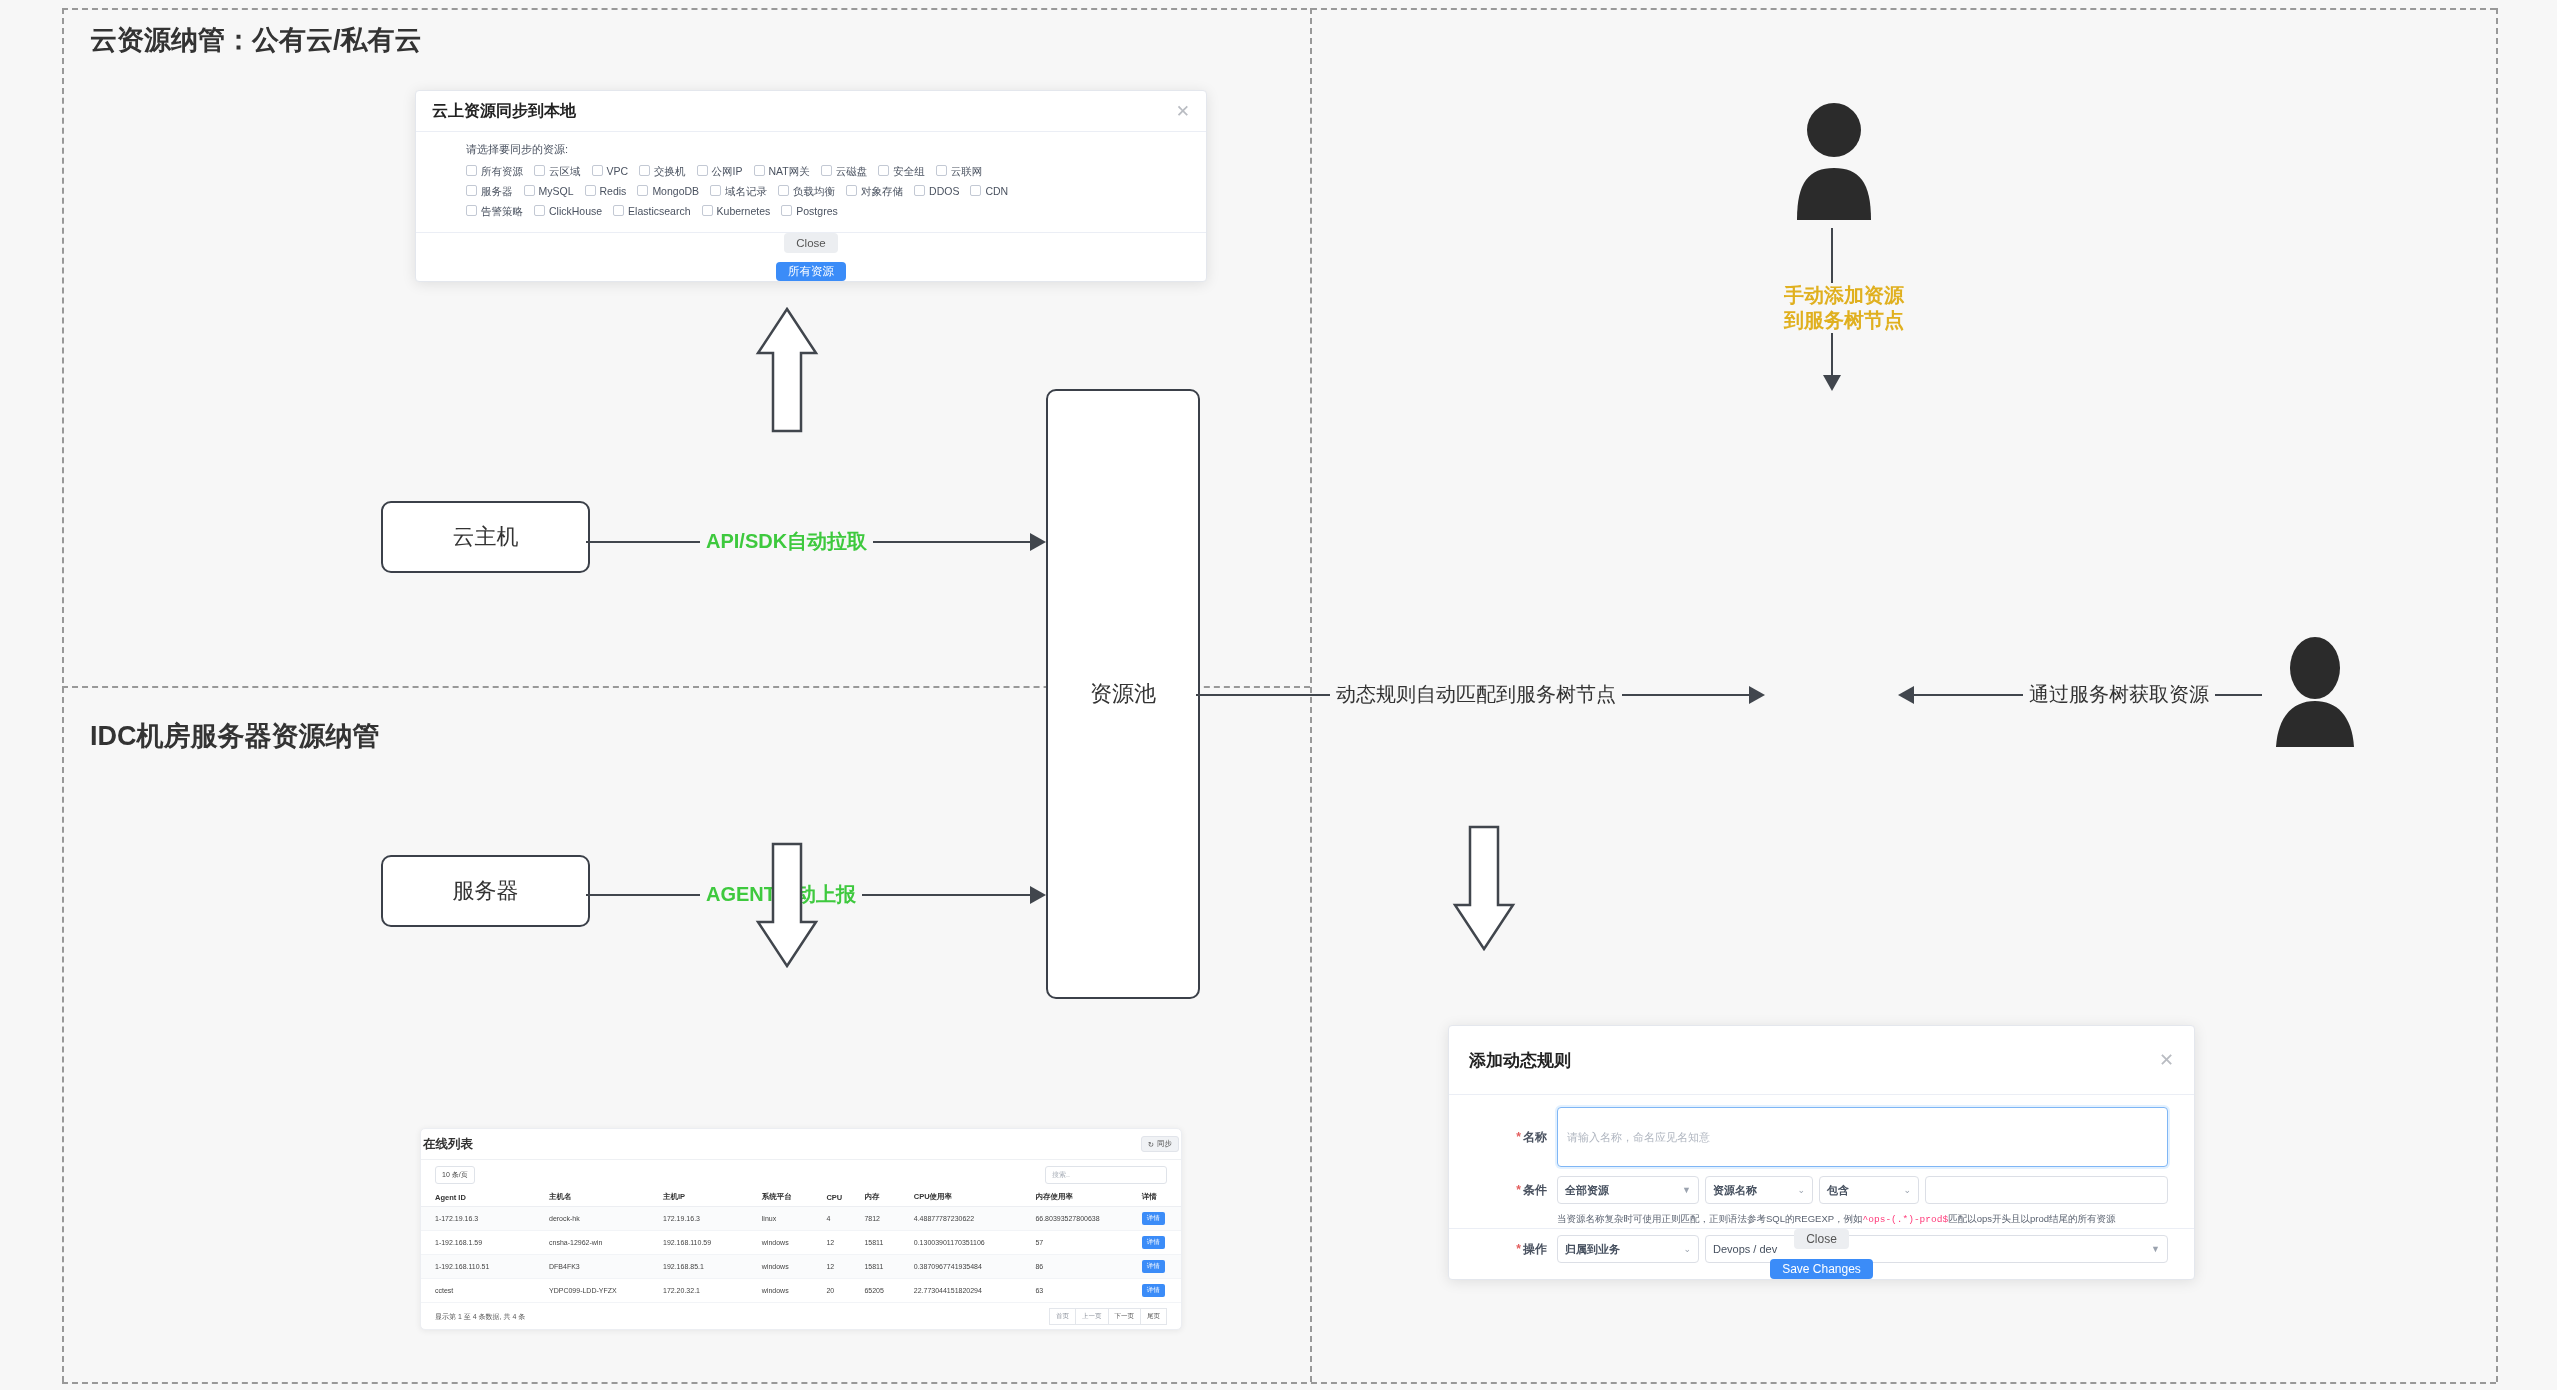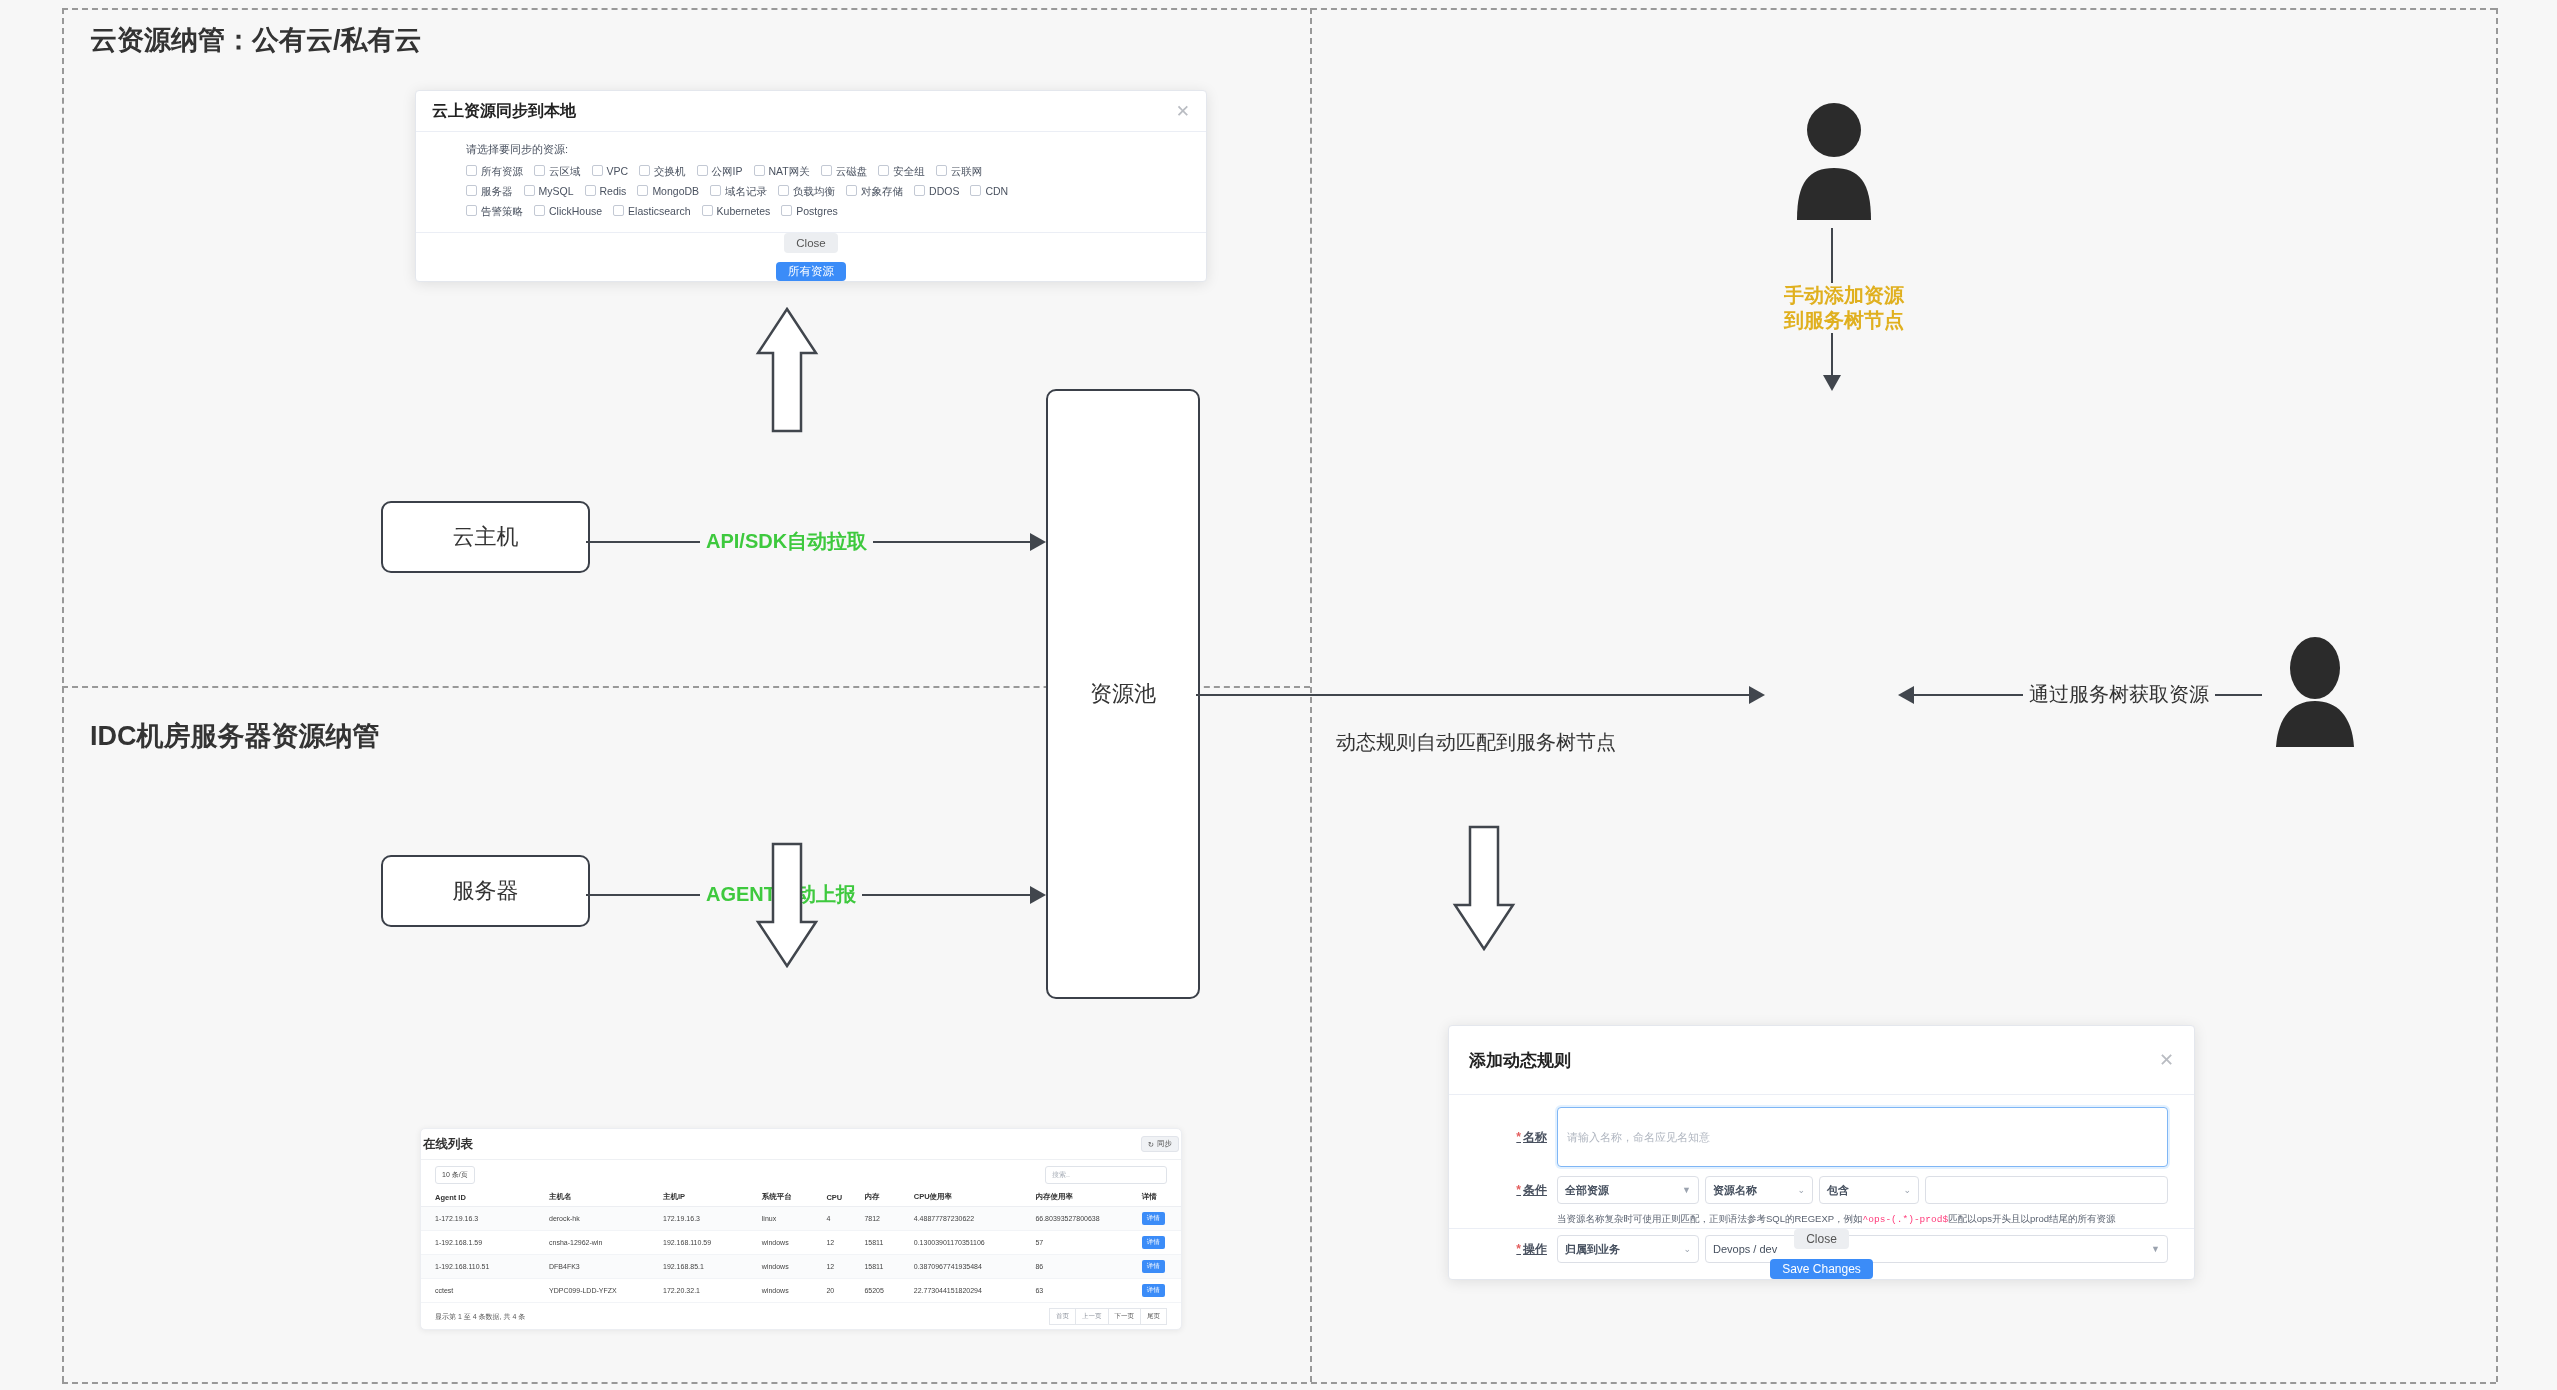--- a/index.html
+++ b/index.html
@@ -66,21 +66,21 @@
   #sync-modal .modal-foot{height:48px;padding:0 16px;gap:9px;position:absolute;left:0;right:0;bottom:0;}
   #sync-modal .btn{height:25px;padding:0 12px;font-size:11.5px;}
 
   
   #rule-modal{left:1448px;top:1025px;width:745px;height:253px;}
   #rule-modal .modal-head{height:44px;padding:12px 20px;}
   #rule-modal .modal-title{font-size:17px;}
   #rule-modal .modal-close{font-size:18px;}
   #rule-modal .modal-body{padding:12px 26px 0 20px;}
   .frow{display:flex;align-items:center;margin-bottom:9px;}
-  .flabel{width:78px;text-align:right;padding-right:10px;font-size:12px;color:#4a5260;font-weight:bold;white-space:nowrap;text-decoration:underline;}
+  .flabel{width:78px;text-align:right;padding-right:10px;font-size:12px;color:#4a5260;font-weight:bold;white-space:nowrap;}
   .flabel .req{color:#e35d5d;margin-right:2px;}
   .finput{flex:1;height:26px;border:1px solid #7fb6f5;border-radius:4px;
           box-shadow:0 0 0 2px rgba(64,158,255,.15);display:flex;align-items:center;
           padding:16px 9px;font-size:11px;color:#b0b6c0;background:#fff;}
   .fsel{height:26px;border:1px solid #dcdfe6;border-radius:4px;display:flex;align-items:center;
         justify-content:space-between;padding:0 7px;font-size:11px;color:#46505f;background:#fff;
         font-weight:bold;}
   .fsel .cv{color:#9aa2ae;font-weight:normal;font-size:9px;margin-left:8px;}
   .fbox{height:26px;border:1px solid #dcdfe6;border-radius:4px;background:#fff;}
   .fhelp{font-size:9.5px;color:#5a6270;margin:4px 0 9px 88px;}
@@ -142,21 +142,21 @@
   <div class="line-h" style="left:586px;top:541px;width:444px;"></div>
   <div class="arrow-r" style="left:1030px;top:533px;"></div>
   <div class="edge-label green" style="left:700px;top:528px;">API/SDK自动拉取</div>
 
   <div class="line-h" style="left:586px;top:894px;width:444px;"></div>
   <div class="arrow-r" style="left:1030px;top:886px;"></div>
   <div class="edge-label green" style="left:700px;top:881px;">AGENT主动上报</div>
 
   <div class="line-h" style="left:1196px;top:694px;width:553px;"></div>
   <div class="arrow-r" style="left:1749px;top:686px;"></div>
-  <div class="edge-label plain" style="left:1330px;top:681px;margin-top:48px;">动态规则自动匹配到服务树节点</div>
+  <div class="edge-label plain" style="left:1330px;top:681px;">动态规则自动匹配到服务树节点</div>
 
   <div class="line-h" style="left:1910px;top:694px;width:352px;"></div>
   <div class="arrow-l" style="left:1898px;top:686px;"></div>
   <div class="edge-label plain" style="left:2023px;top:681px;">通过服务树获取资源</div>
 
   <div class="line-v" style="left:1831px;top:228px;height:155px;"></div>
   <div class="arrow-d" style="left:1823px;top:375px;"></div>
   <div class="edge-label gold" style="left:1778px;top:283px;">
     <div>手动添加资源</div>
     <div>到服务树节点</div>

